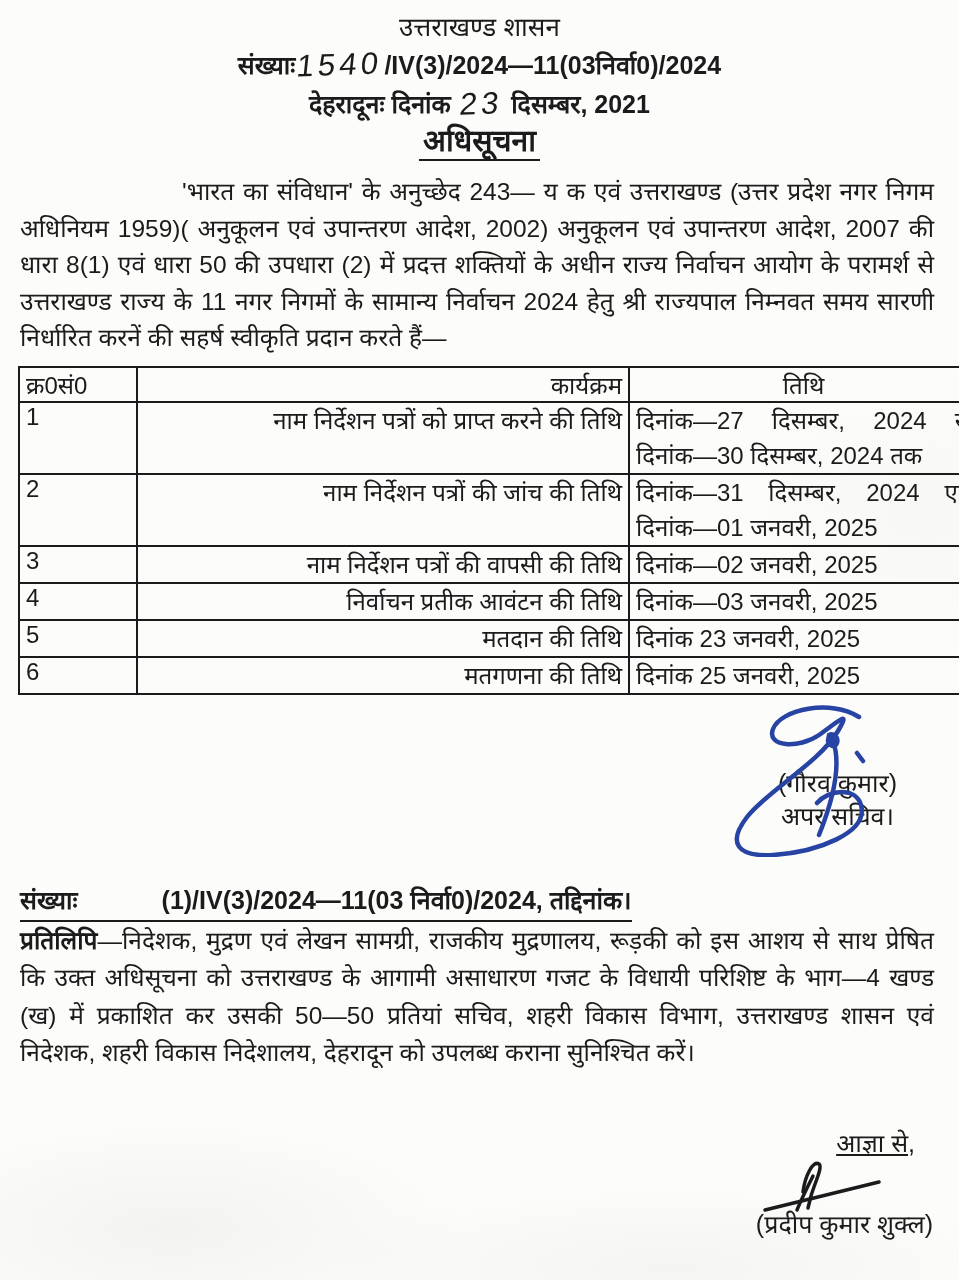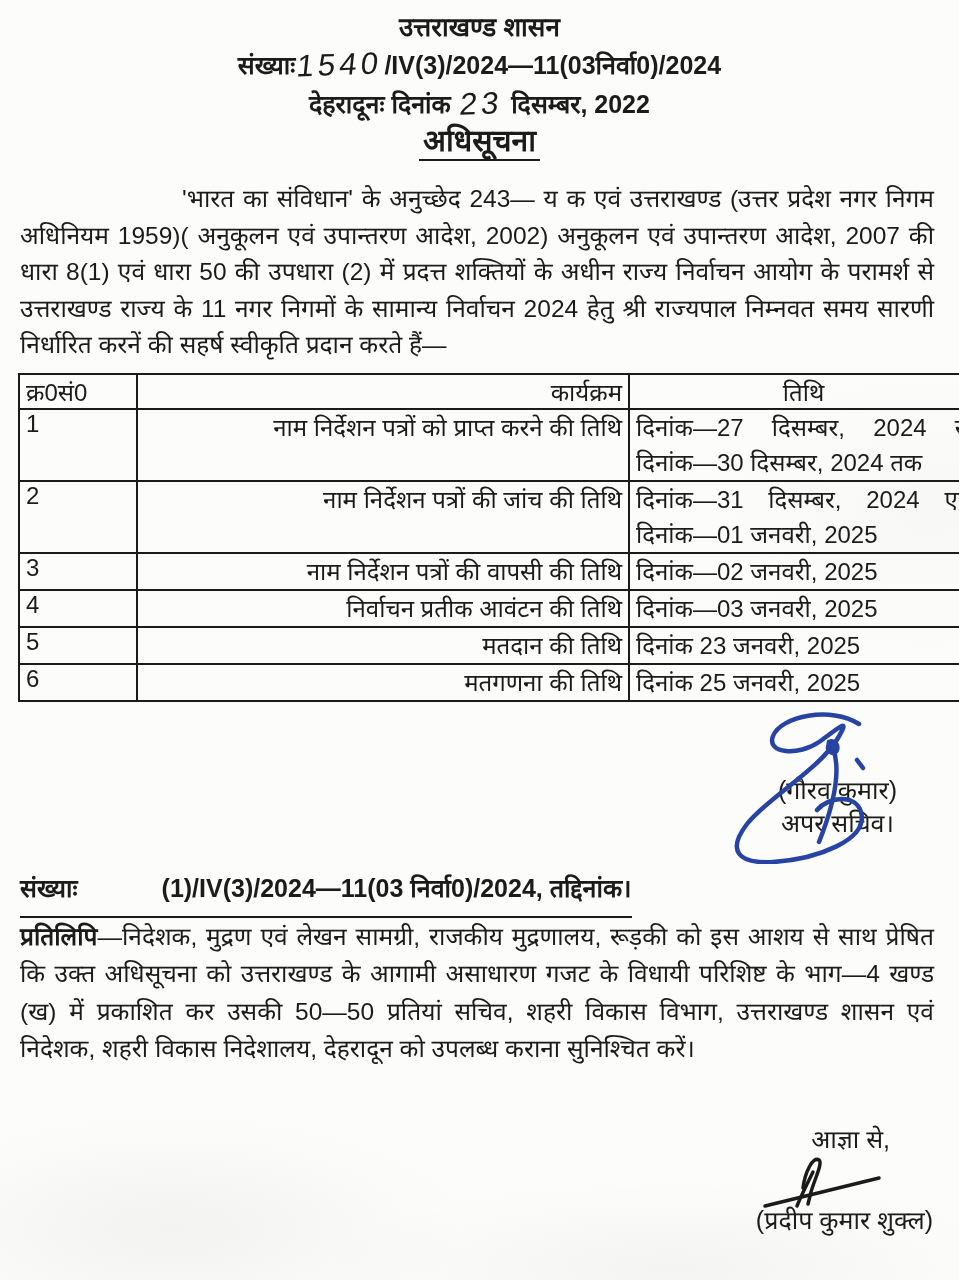--- a/index.html
+++ b/index.html
@@ -11,35 +11,35 @@
     background:
       radial-gradient(ellipse 420px 160px at 18% 96%, rgba(120,120,118,0.07), rgba(0,0,0,0) 70%),
       radial-gradient(ellipse 500px 120px at 70% 99%, rgba(120,120,118,0.06), rgba(0,0,0,0) 70%),
       radial-gradient(ellipse 300px 200px at 97% 40%, rgba(140,140,135,0.04), rgba(0,0,0,0) 70%),
       #fcfcfa;
     color:#1b1b1b;
     overflow:hidden;
   }
   
   .header{padding-top:10px;text-align:center;}
-  .h-line{font-weight:bold;font-size:26px;line-height:35px;}
+  .h-line{font-weight:normal;font-size:26px;line-height:35px;}
   .h-num{font-weight:bold;font-size:25px;line-height:38px;}
   .hand{
     display:inline-block;
     font-size:31px;font-weight:400;letter-spacing:4px;
     transform:skewX(-8deg) rotate(-2deg);
     position:relative;top:1px;padding:0 2px;
   }
   .doc-title{
     display:inline-block;font-weight:bold;font-size:30px;line-height:30px;
     border-bottom:2.5px solid #1b1b1b;padding:0 4px 3px 4px;margin-top:3px;
   }
   
   .preamble{
-    margin:20px 25px 0 20px;
+    margin:13px 25px 0 20px;
     font-size:24.5px;line-height:36.5px;
     text-align:justify;text-indent:162px;
   }
   
   table.sched{
     margin:9px 0 0 18px;width:917px;
     border-collapse:collapse;table-layout:fixed;
     font-size:24px;
   }
   table.sched th,table.sched td{
@@ -61,45 +61,45 @@
   
   .sign1{position:relative;height:150px;margin-top:6px;}
   .sign1-text{
     position:absolute;right:62px;top:66px;
     text-align:center;font-size:25px;line-height:33px;
   }
   .sign1-ink{position:absolute;right:48px;top:-6px;pointer-events:none;}
   
   .refline{margin:12px 25px 0 20px;font-size:25px;font-weight:bold;}
   .ref-underline{
-    display:inline-block;border-bottom:2.5px solid #1b1b1b;padding-bottom:12px;
+    display:inline-block;border-bottom:2.5px solid #1b1b1b;padding-bottom:4px;margin-top:19px;
   }
   .ref-gap{display:inline-block;width:84px;}
   
   .copy-para{
     margin:0 25px 0 20px;
     font-size:24.5px;line-height:37.5px;text-align:justify;
   }
   .copy-label{font-weight:bold;}
   
   .sign2{position:relative;height:180px;margin-top:56px;font-size:25px;}
-  .byorder{position:absolute;right:69px;top:0;line-height:30px;}
+  .byorder{position:absolute;right:44px;top:0;line-height:30px;text-decoration:underline;}
   .sign2-ink{position:absolute;right:68px;top:24px;pointer-events:none;}
   .sign2-name{position:absolute;right:26px;top:80px;line-height:32px;}
 </style>
 </head>
 <body>
 
 <div class="page">
 
   <div class="header">
     <div class="h-line">उत्तराखण्ड शासन</div>
     <div class="h-num"><span>संख्याः</span><span class="hand">1540</span><span>/IV(3)/2024—11(03निर्वा0)/2024</span>
     </div>
-    <div class="h-num"><span>देहरादूनः दिनांक</span>&nbsp;<span class="hand">23</span>&nbsp;<span>दिसम्बर, 2022</span>
+    <div class="h-num"><span>देहरादूनः दिनांक</span>&nbsp;<span class="hand">23</span>&nbsp;<span>दिसम्बर, 2021</span>
     </div>
     <div>
       <span class="doc-title">अधिसूचना</span>
     </div>
   </div>
 
   <p class="preamble">'भारत का संविधान' के अनुच्छेद 243— य क एवं उत्तराखण्ड (उत्तर प्रदेश नगर निगम अधिनियम 1959)( अनुकूलन एवं उपान्तरण आदेश, 2002) अनुकूलन एवं उपान्तरण आदेश, 2007 की धारा 8(1) एवं धारा 50 की उपधारा (2) में प्रदत्त शक्तियों के अधीन राज्य निर्वाचन आयोग के परामर्श से उत्तराखण्ड राज्य के 11 नगर निगमों के सामान्य निर्वाचन 2024 हेतु श्री राज्यपाल निम्नवत समय सारणी निर्धारित करनें की सहर्ष स्वीकृति प्रदान करते हैं—</p>
 
   <table class="sched">
     <tbody>

